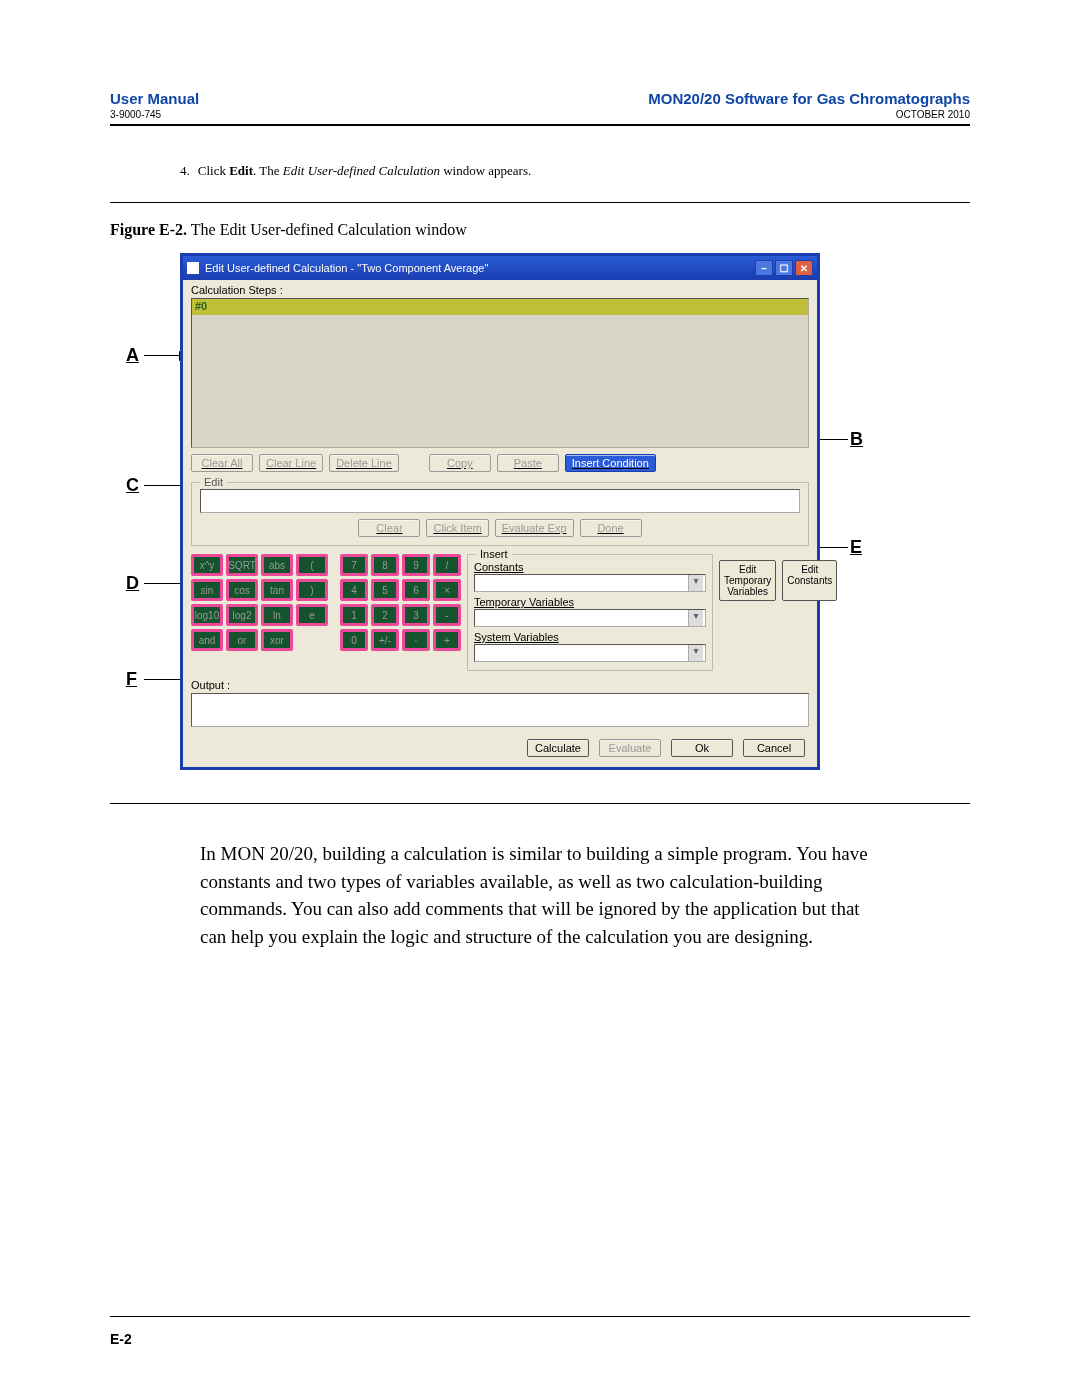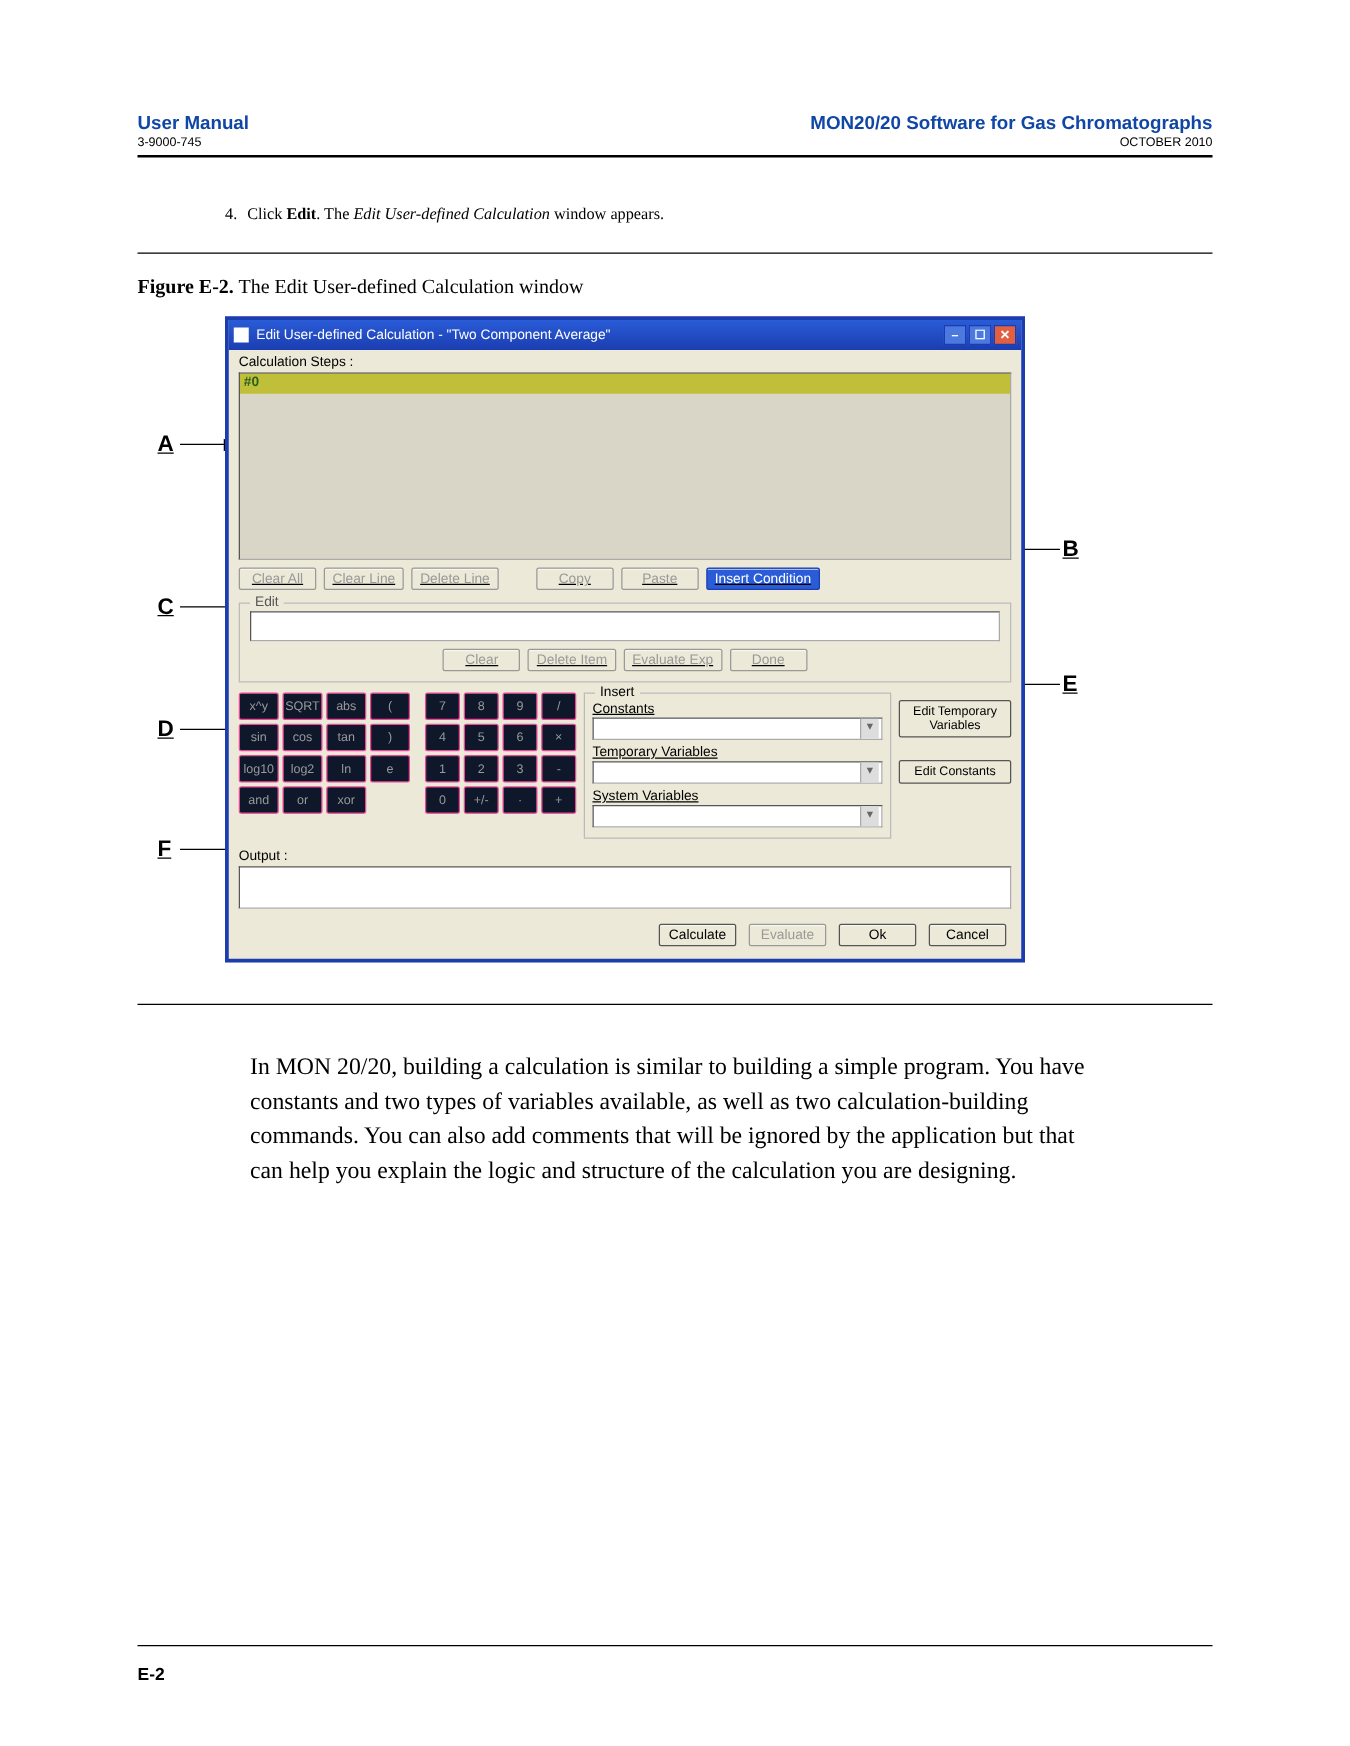--- a/index.html
+++ b/index.html
@@ -182,22 +182,22 @@
     padding: 4px 8px;
     align-items: flex-start;
   }
   .keypad {
     display: grid;
     grid-template-columns: repeat(4, 32px) 6px repeat(4, 28px);
     grid-auto-rows: 22px;
     gap: 3px;
   }
   .key {
-    background: #0f172a;
-    border: 1px solid #ec4899;
+    background: #14532d;
+    border: 3px solid #ec4899;
     color: #999;
     font-size: 10px;
     display: flex; align-items: center; justify-content: center;
     border-radius: 2px;
   }
   .key.spacer { border: none; background: transparent; }
   .insert-box {
     flex: 1;
     border: 1px solid #bbb;
     padding: 4px 6px;
@@ -225,22 +225,21 @@
     width: 14px; height: 16px;
     background: #ddd;
     border-left: 1px solid #aaa;
     text-align: center;
     font-size: 10px;
     color: #666;
   }
   .side-btns {
     width: 90px;
     display: flex;
-    flex-direction: column;
-    gap: 18px;
+    gap: 6px;
     padding-top: 6px;
   }
   .side-btn {
     background: #ece9d8;
     border: 1px solid #555;
     border-radius: 2px;
     font-size: 10px;
     padding: 3px 4px;
     text-align: center;
   }
@@ -349,21 +348,21 @@
         <div class="w-btn">Copy</div>
         <div class="w-btn">Paste</div>
         <div class="w-btn hl">Insert Condition</div>
       </div>
 
       <div class="fieldset">
         <div class="legend">Edit</div>
         <div class="edit-box"></div>
         <div class="btn-row" style="justify-content:center; padding:0;">
           <div class="w-btn">Clear</div>
-          <div class="w-btn">Delete Item</div>
+          <div class="w-btn">Click Item</div>
           <div class="w-btn">Evaluate Exp</div>
           <div class="w-btn">Done</div>
         </div>
       </div>
 
       <div class="mid-section">
         <div class="keypad">
           <div class="key">x^y</div>
           <div class="key">SQRT</div>
           <div class="key">abs</div>

